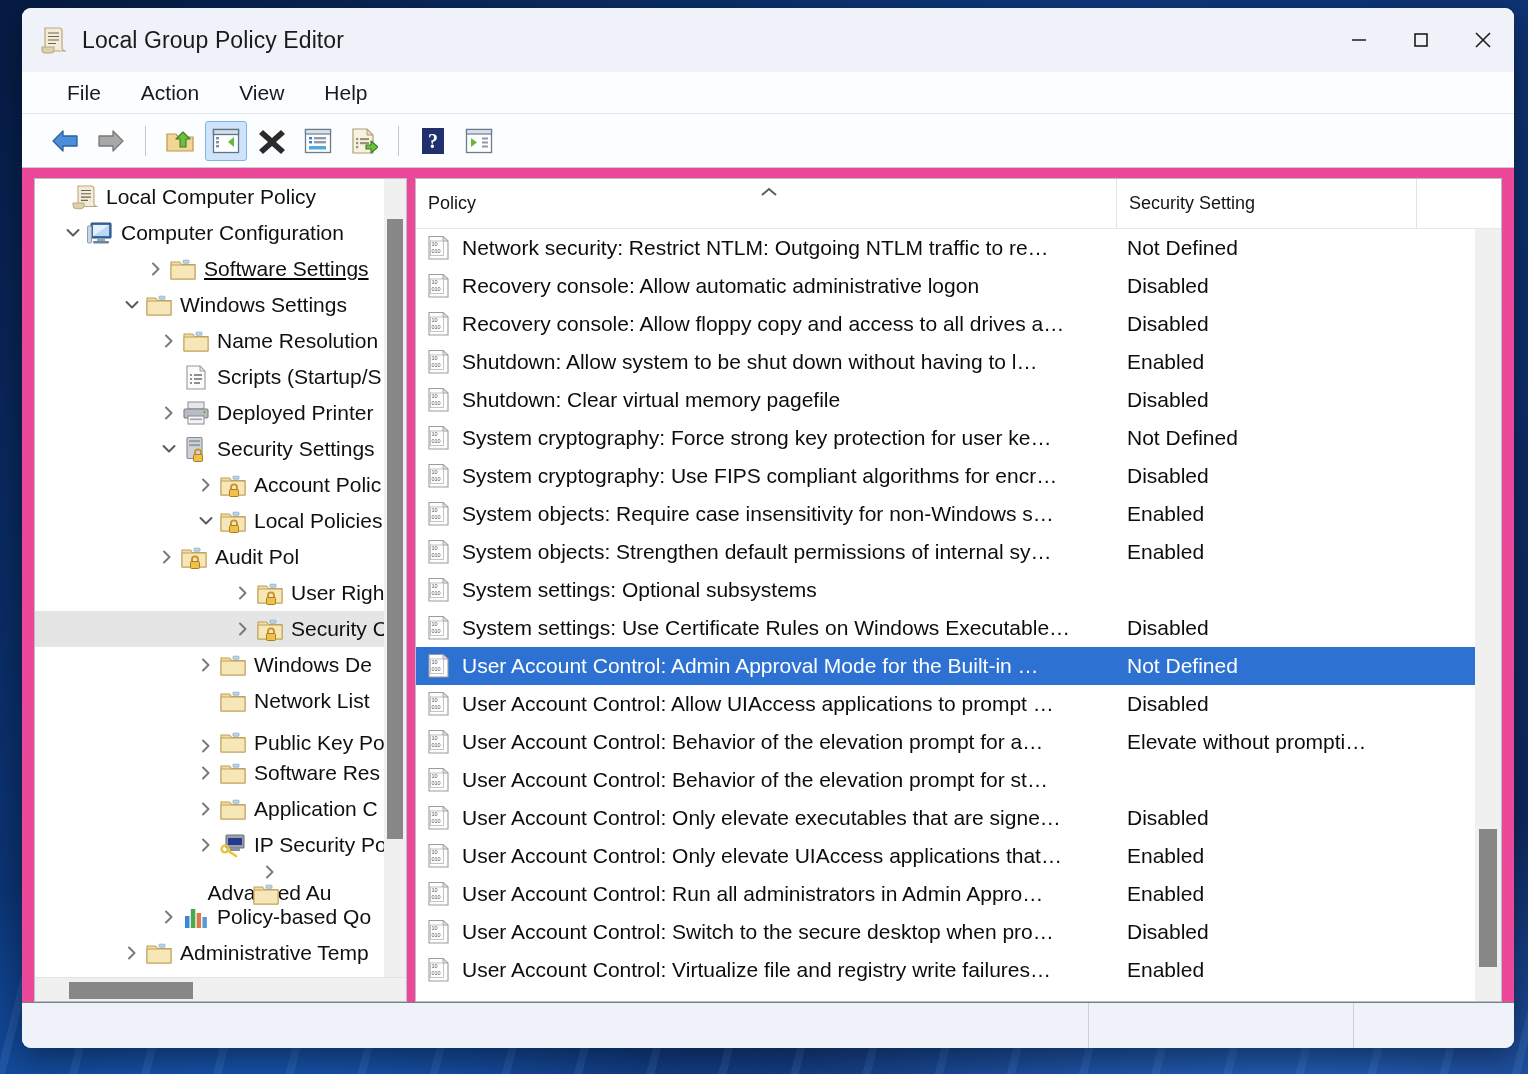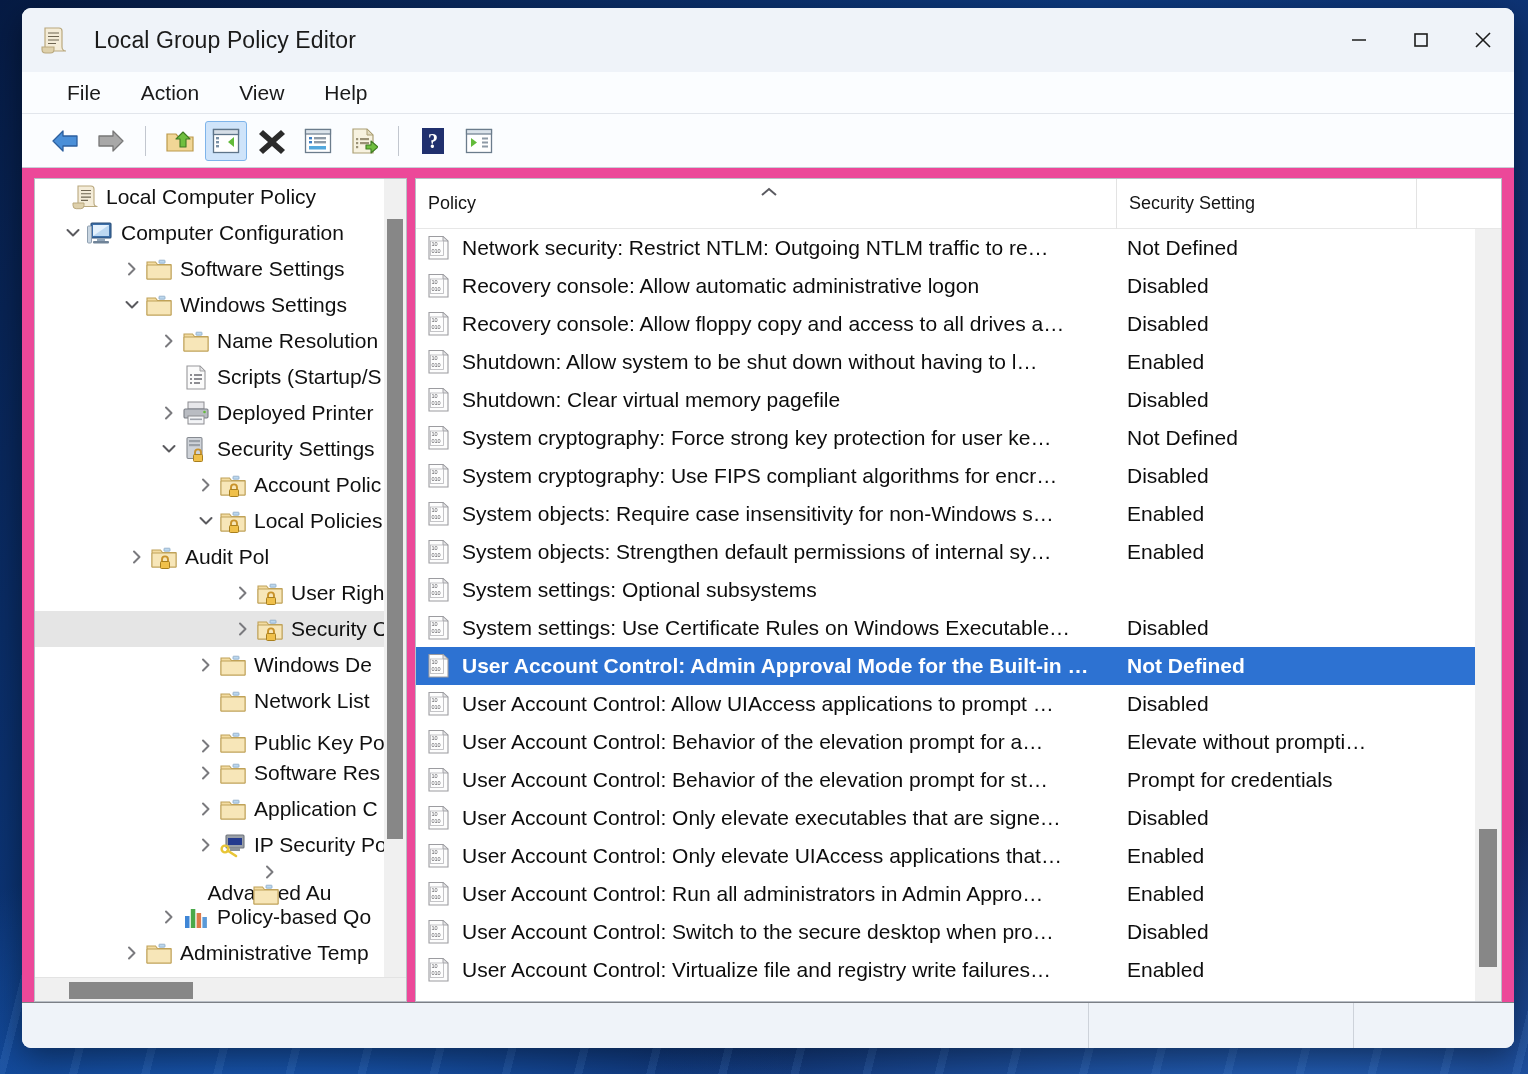--- a/index.html
+++ b/index.html
@@ -36,21 +36,20 @@
     overflow: hidden;
     display: flex; flex-direction: column;
   }
 
   
   .titlebar {
     height: 64px; min-height: 64px;
     background: #eff3f9;
     display: flex; align-items: center;
     position: relative;
-    gap: 12px;
   }
   .title-icon { margin-left: 16px; width: 30px; height: 30px; position: relative; flex: 0 0 auto; }
   .title-text {
     margin-left: 14px;
     font-size: 23px; color: #1a1a1a; letter-spacing: .1px;
     white-space: nowrap;
   }
   .wbtns { margin-left: auto; display: flex; height: 64px; }
   .wbtn {
     width: 62px; height: 64px;
@@ -174,21 +173,21 @@
   }
   .lbody {
     position: absolute; left: 0; top: 50px; right: 0; bottom: 0;
     overflow: hidden;
   }
   .lrow {
     height: 38px; display: flex; align-items: center;
     white-space: nowrap;
   }
   .lrow.sel { background: #2d72d2; }
-  .lrow.sel .pol, .lrow.sel .setting { color: #ffffff; font-weight: bold; }
+  .lrow.sel .pol, .lrow.sel .setting { color: #ffffff; }
   .polwrap {
     width: 700px; min-width: 700px; display: flex; align-items: center;
     overflow: hidden;
   }
   .polico { width: 26px; min-width: 26px; height: 26px; margin-left: 10px; margin-right: 10px; position: relative; }
   .pol { font-size: 21px; color: #0d0d0d; overflow: hidden; text-overflow: clip; }
   .setting {
     width: 300px; min-width: 300px; font-size: 21px; color: #0d0d0d;
     padding-left: 11px; overflow: hidden;
   }
@@ -390,21 +389,21 @@
                 <rect x="5" y="3" width="20" height="15" rx="1" fill="#3d6fa8" stroke="#2a4f79" stroke-width="1.1"></rect>
                 <rect x="7" y="5" width="16" height="11" fill="#bcd8f2"></rect>
                 <path d="M7 5 h16 l-16 11 Z" fill="#e4f1fd"></path>
                 <rect x="11" y="18" width="8" height="3" fill="#93a7bb"></rect>
                 <rect x="7" y="21" width="16" height="2.5" rx="1" fill="#6f8398"></rect>
                 <rect x="1.5" y="6" width="4" height="17" rx="1" fill="#c9d6e2" stroke="#8e9fb0" stroke-width="1"></rect>
               </svg>
             </span>
             <span class="tlabel">Computer Configuration</span>
           </div>
-          <div class="trow" style="padding-left: 84px;">
+          <div class="trow" style="padding-left: 108px; text-decoration: underline;">
             <span class="chev">
               <svg width="18" height="18" viewBox="0 0 18 18">
                 <path d="M6 3.5 L11.5 9 L6 14.5" fill="none" stroke="#7a7a7e" stroke-width="2" stroke-linecap="round" stroke-linejoin="round"></path>
               </svg>
             </span>
             <span class="ticon">
               <svg class="ic" viewBox="0 0 28 26">
                 <path d="M2 6 h8.5 l2 2.5 H26 v14.5 H2 Z" fill="#f3dca2" stroke="#c0a259" stroke-width="1.1"></path>
                 <rect x="14" y="4.2" width="6" height="3" rx="0.6" fill="#bcd8ef" stroke="#8aa8c4" stroke-width="0.8"></rect>
                 <path d="M2 9 h24 v14 H2 Z" fill="#f7e6b8" stroke="#c0a259" stroke-width="1"></path>
@@ -521,21 +520,21 @@
               <svg class="ic" viewBox="0 0 28 26">
                 <path d="M2 6 h8.5 l2 2.5 H26 v14.5 H2 Z" fill="#f3dca2" stroke="#c0a259" stroke-width="1.1"></path>
                 <rect x="14" y="4.2" width="6" height="3" rx="0.6" fill="#bcd8ef" stroke="#8aa8c4" stroke-width="0.8"></rect>
                 <path d="M2 9 h24 v14 H2 Z" fill="#f7e6b8" stroke="#c0a259" stroke-width="1"></path>
                 <path d="M12 18 v-2.6 a3 3 0 0 1 6 0 V18" fill="none" stroke="#c8922a" stroke-width="1.9"></path>
                 <rect x="10.5" y="17.5" width="9" height="7" rx="1" fill="#f0c04a" stroke="#a87f1e" stroke-width="1"></rect>
               </svg>
             </span>
             <span class="tlabel">Local Policies</span>
           </div>
-          <div class="trow" style="padding-left: 89px;">
+          <div class="trow" style="padding-left: 119px;">
             <span class="chev">
               <svg width="18" height="18" viewBox="0 0 18 18">
                 <path d="M6 3.5 L11.5 9 L6 14.5" fill="none" stroke="#7a7a7e" stroke-width="2" stroke-linecap="round" stroke-linejoin="round"></path>
               </svg>
             </span>
             <span class="ticon">
               <svg class="ic" viewBox="0 0 28 26">
                 <path d="M2 6 h8.5 l2 2.5 H26 v14.5 H2 Z" fill="#f3dca2" stroke="#c0a259" stroke-width="1.1"></path>
                 <rect x="14" y="4.2" width="6" height="3" rx="0.6" fill="#bcd8ef" stroke="#8aa8c4" stroke-width="0.8"></rect>
                 <path d="M2 9 h24 v14 H2 Z" fill="#f7e6b8" stroke="#c0a259" stroke-width="1"></path>
@@ -993,21 +992,20 @@
                   <path d="M17 1.5 v4.5 h5 Z" fill="#e6e6e8" stroke="#9c9ca0" stroke-width="0.9"></path>
                   <g font-family="'Liberation Sans', sans-serif" font-size="5.5" fill="#5c5c60">
                     <text x="5.5" y="11">10</text>
                     <text x="5.5" y="18">010</text>
                   </g>
                   <rect x="4.5" y="6" width="13" height="14.5" fill="none" stroke="#b6b6ba" stroke-width="0.8"></rect>
                 </svg>
               </span>
               <span class="pol">User Account Control: Behavior of the elevation prompt for st…</span>
             </span>
-            <span class="setting">Prompt for credentials</span>
           </div>
           <div class="lrow">
             <span class="polwrap">
               <span class="polico">
                 <svg class="ic" viewBox="0 0 26 26">
                   <path d="M3 1.5 h14 l5 4.5 v18 H3 Z" fill="#fdfdfd" stroke="#9c9ca0" stroke-width="1.1"></path>
                   <path d="M17 1.5 v4.5 h5 Z" fill="#e6e6e8" stroke="#9c9ca0" stroke-width="0.9"></path>
                   <g font-family="'Liberation Sans', sans-serif" font-size="5.5" fill="#5c5c60">
                     <text x="5.5" y="11">10</text>
                     <text x="5.5" y="18">010</text>

